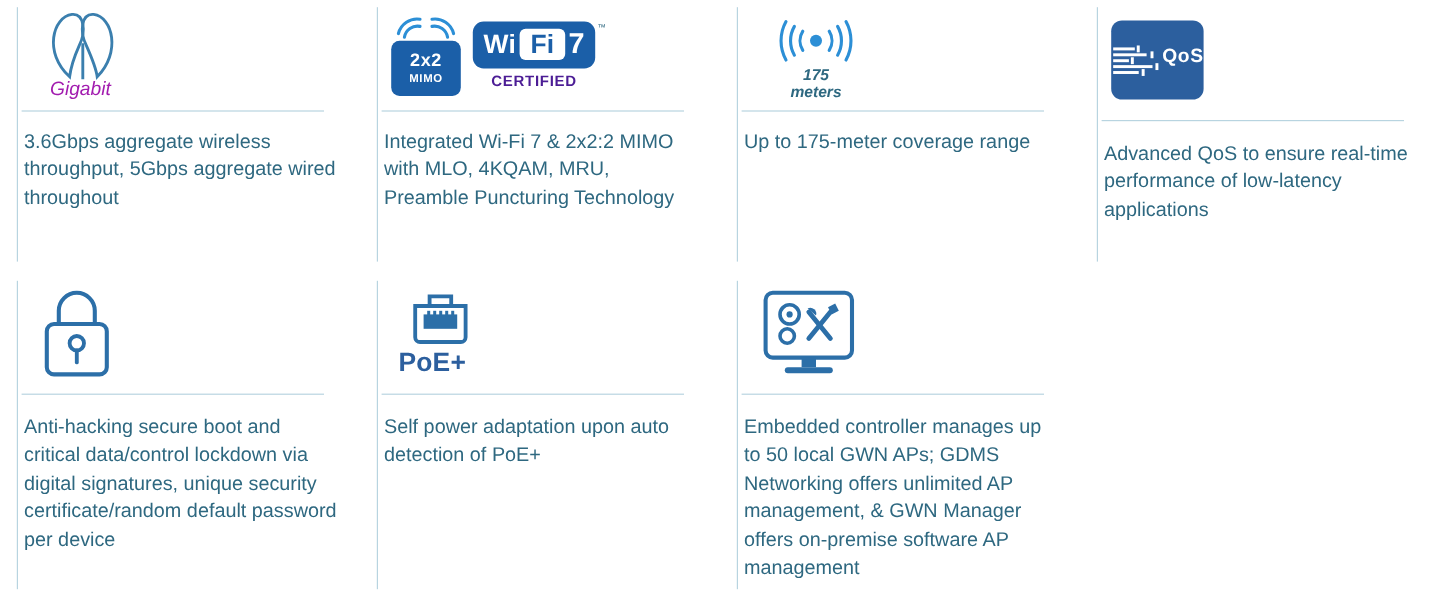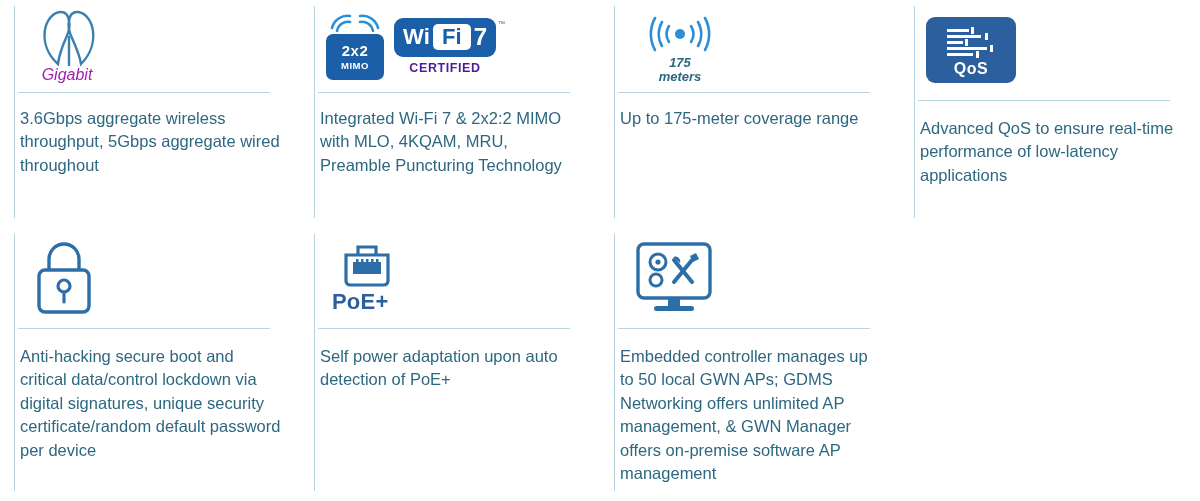--- a/index.html
+++ b/index.html
@@ -105,26 +105,25 @@
   .wifi7-pill .tm {
     position: absolute; right: -9px; top: 2px;
     font-size: 7px; color: #2e6880;
   }
   .wifi7-cert {
     font-size: 12.5px; font-weight: 700; color: #4c1d95;
     letter-spacing: .6px; margin-top: 4px;
   }
 
   .qos-box {
-    width: 90px; height: 66px;
+    width: 77px; height: 66px;
     background: #2c5f9e;
     border-radius: 9px;
     color: #fff;
     display: flex;
-    flex-direction: column;
     align-items: center;
     justify-content: flex-end;
     padding-bottom: 5px;
     box-sizing: border-box;
   }
   .qos-bars { width: 52px; height: 34px; margin-top: 6px; }
   .qos-label { font-size: 16px; font-weight: 600; letter-spacing: .5px; }
 
   .gig-label {
     font-size: 16px; font-style: italic; font-weight: 400; color: #a21caf;

